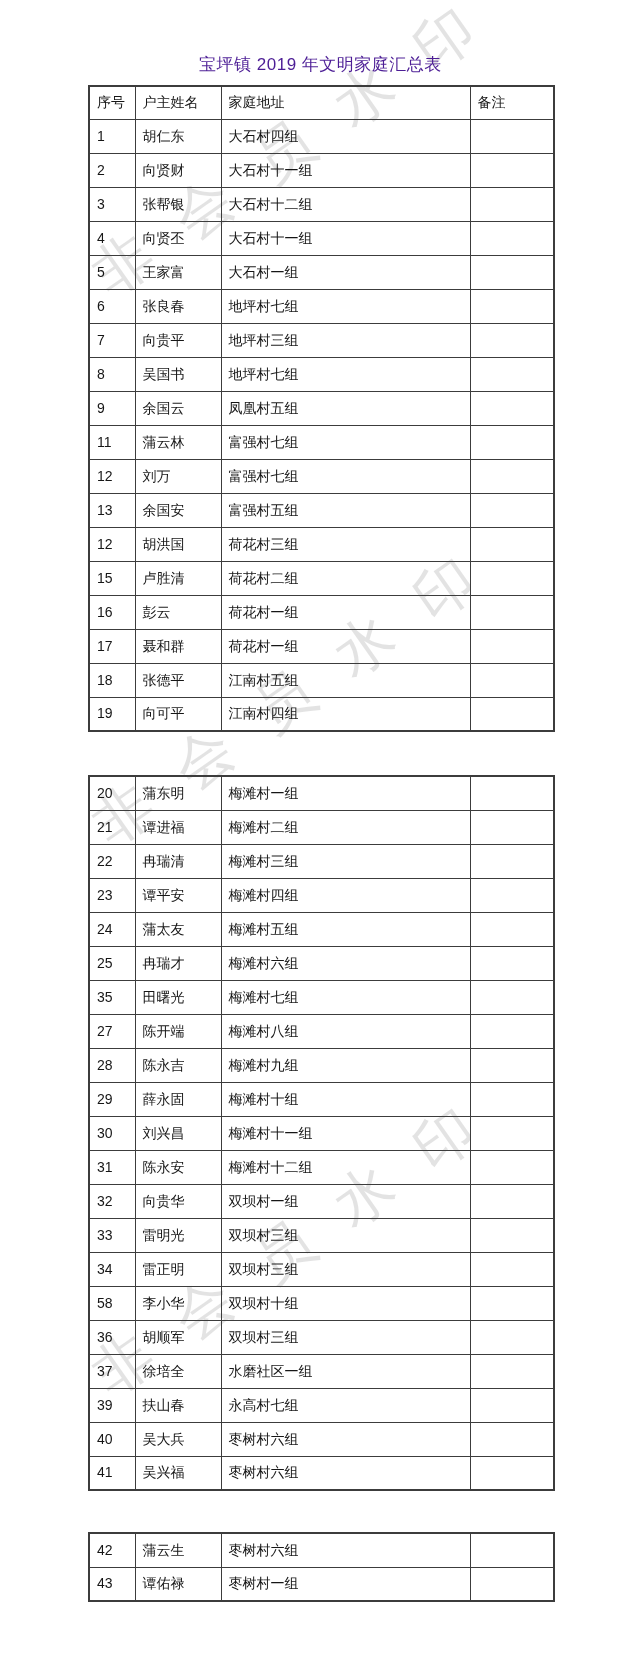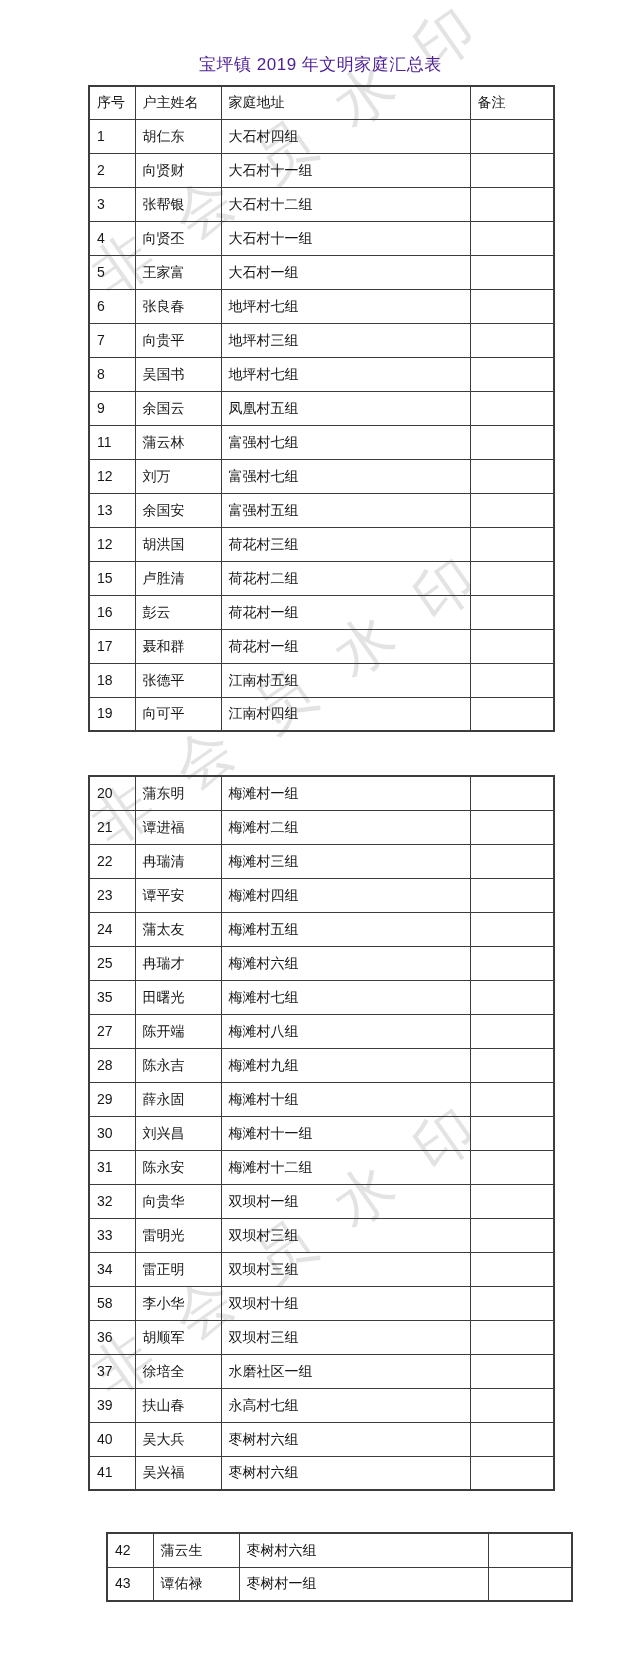--- a/index.html
+++ b/index.html
@@ -52,21 +52,21 @@
     left: 88px;
     width: 465px;
     border-collapse: collapse;
     table-layout: fixed;
     z-index: 1;
     background: transparent;
     border: 2px solid #3c3c3c;
   }
   .t1 { top: 85px; }
   .t2 { top: 775px; }
-  .t3 { top: 1532px; margin-left: 18px; }
+  .t3 { top: 1532px; }
 
   table.tbl th, table.tbl td {
     border: 1px solid #3c3c3c;
     font-size: 14px;
     font-weight: 400;
     color: #161616;
     text-align: left;
     padding: 0 2px 0 7px;
     overflow: hidden;
     vertical-align: middle;

